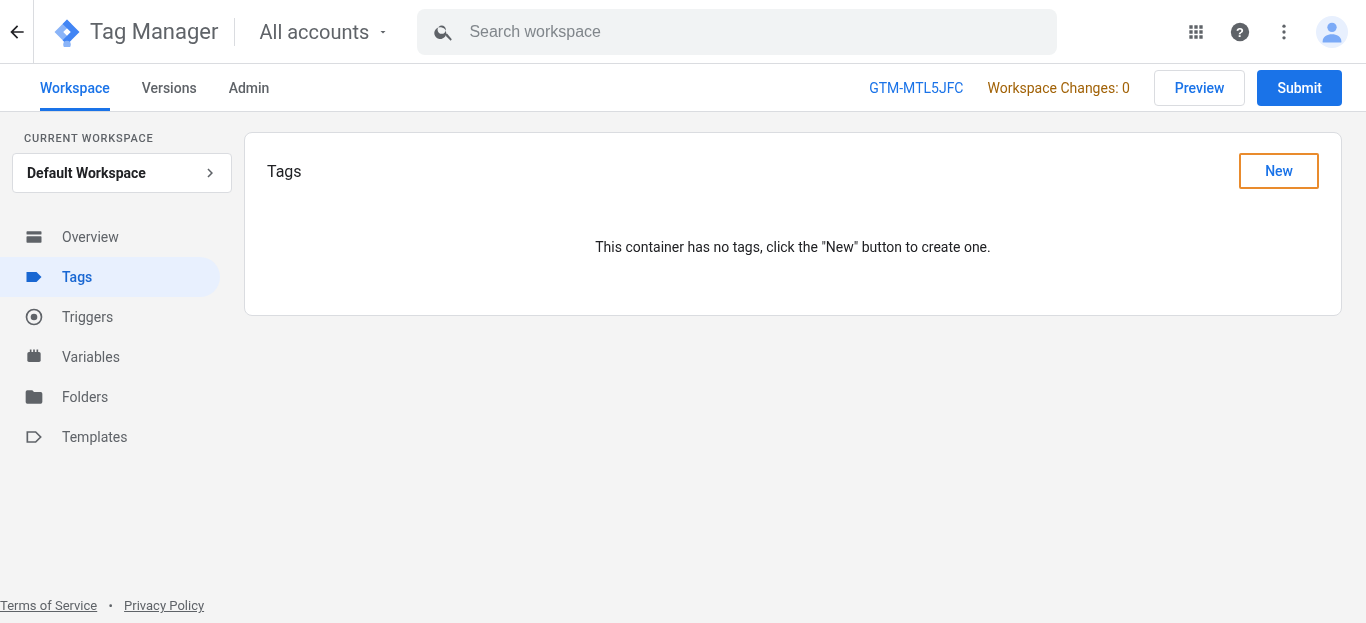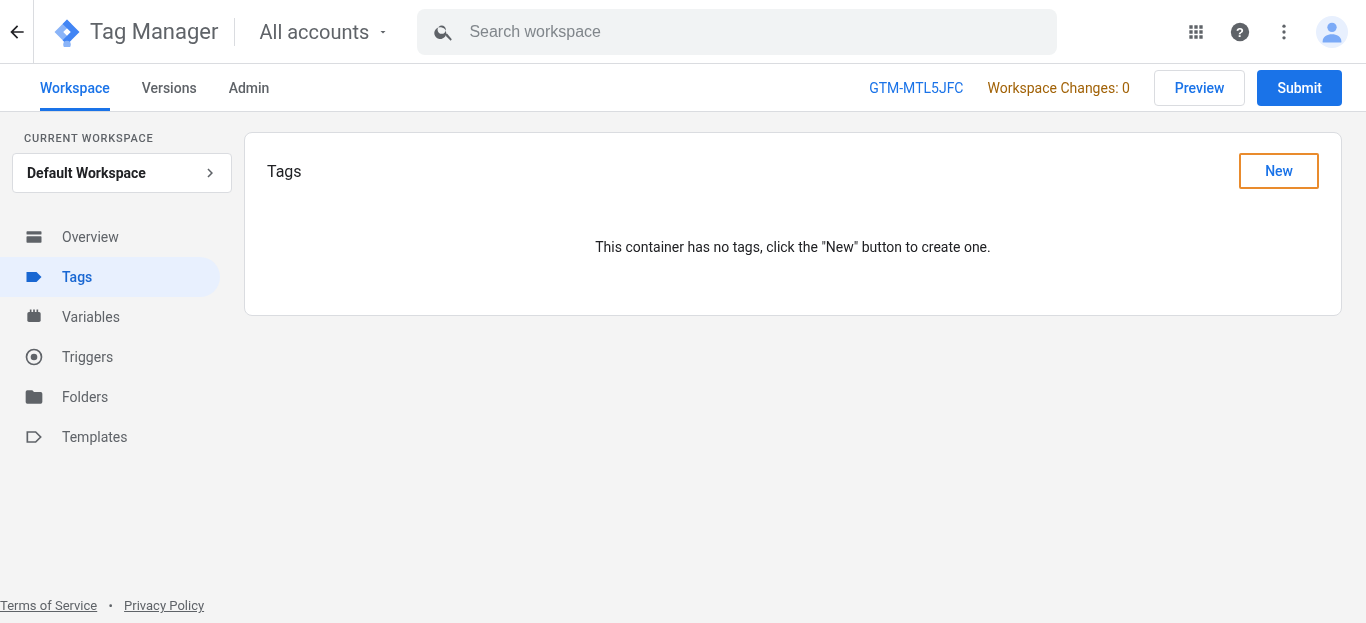--- a/index.html
+++ b/index.html
@@ -150,36 +150,36 @@
         <span class="icon">
             <svg width="20" height="20" viewBox="0 0 24 24">
               <path fill="currentColor" d="M3 6h12l6 6-6 6H3z"></path>
             </svg>
           </span>
         <span>Tags</span>
       </li>
       <li class="nav-item">
         <span class="icon">
             <svg width="20" height="20" viewBox="0 0 24 24">
+              <circle cx="12" cy="12" r="9" fill="none" stroke="currentColor" stroke-width="2"></circle>
+              <circle cx="12" cy="12" r="4" fill="currentColor"></circle>
+            </svg>
+          </span>
+        <span>Triggers</span>
+      </li>
+      <li class="nav-item">
+        <span class="icon">
+            <svg width="20" height="20" viewBox="0 0 24 24">
               <rect x="4" y="6" width="16" height="12" rx="2" fill="currentColor"></rect>
               <rect x="7" y="3" width="2" height="4" fill="currentColor"></rect>
               <rect x="11" y="3" width="2" height="4" fill="currentColor"></rect>
               <rect x="15" y="3" width="2" height="4" fill="currentColor"></rect>
             </svg>
           </span>
         <span>Variables</span>
-      </li>
-      <li class="nav-item">
-        <span class="icon">
-            <svg width="20" height="20" viewBox="0 0 24 24">
-              <circle cx="12" cy="12" r="9" fill="none" stroke="currentColor" stroke-width="2"></circle>
-              <circle cx="12" cy="12" r="4" fill="currentColor"></circle>
-            </svg>
-          </span>
-        <span>Triggers</span>
       </li>
       <li class="nav-item">
         <span class="icon">
             <svg width="20" height="20" viewBox="0 0 24 24">
               <path fill="currentColor" d="M10 4H4a2 2 0 0 0-2 2v12a2 2 0 0 0 2 2h16a2 2 0 0 0 2-2V8a2 2 0 0 0-2-2h-8z"></path>
             </svg>
           </span>
         <span>Folders</span>
       </li>
       <li class="nav-item">

